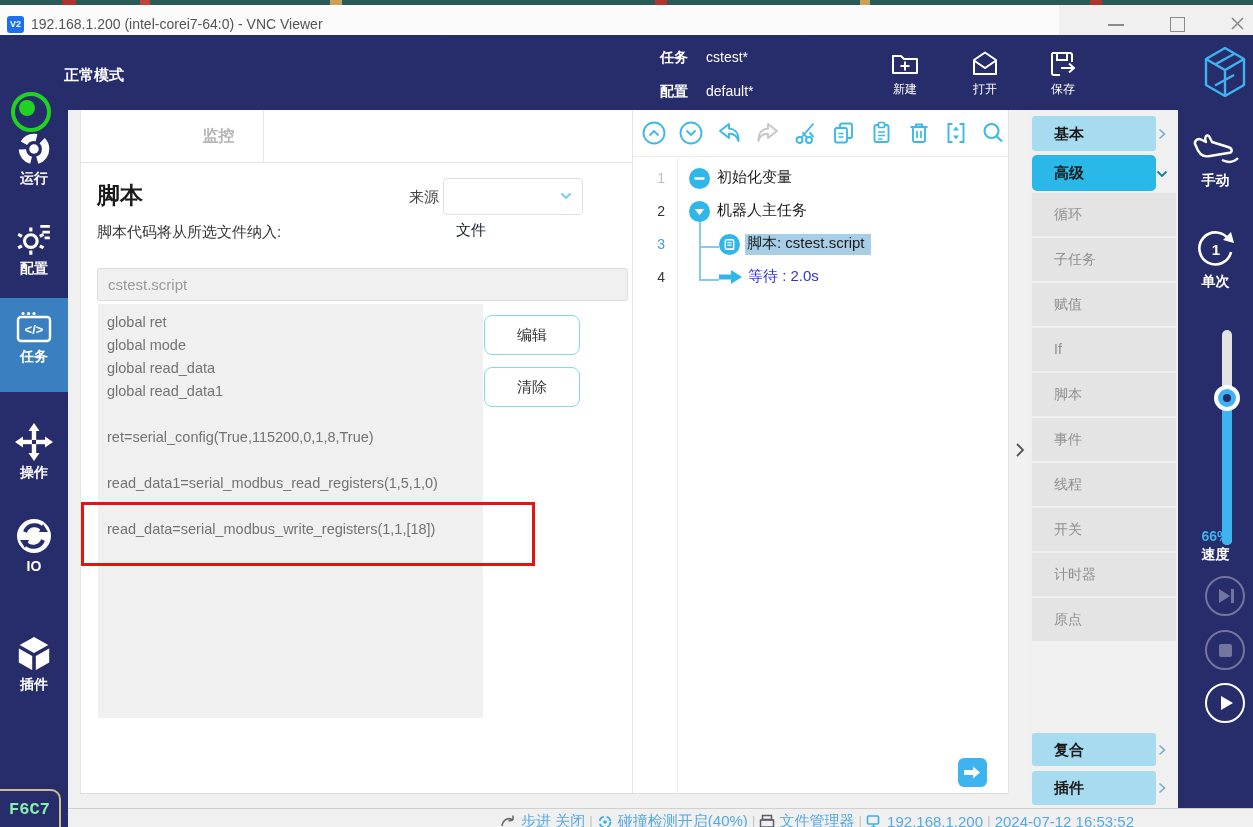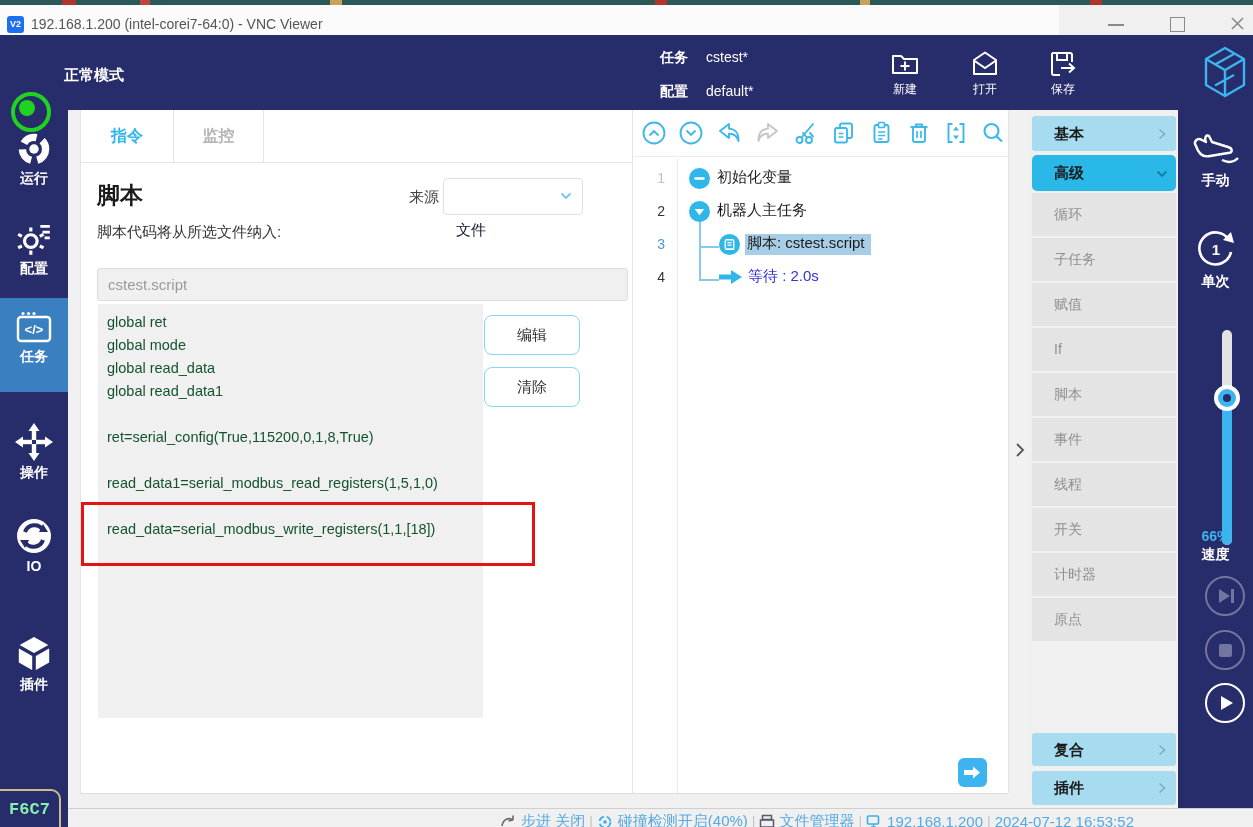--- a/index.html
+++ b/index.html
@@ -21,30 +21,30 @@
   .hdr-action-lbl{color:#fff;font-size:12px;text-align:center;width:60px;}
   
   .lsb{left:0;top:110px;width:68px;height:717px;background:#272c6a;}
   .lsb-item{position:absolute;left:0;width:68px;text-align:center;color:#fff;}
   .lsb-item .lbl{display:block;font-size:14px;font-weight:bold;margin-top:2px;}
   .lsb-active{position:absolute;left:0;width:68px;background:#3a80c0;}
   
   .panel{background:#fff;}
   .tab{position:absolute;top:0;height:52px;line-height:52px;text-align:center;
        font-size:16px;font-weight:bold;border-right:1px solid #e6e6e6;}
-  .code-line{min-height:23px;line-height:23px;font-size:14.5px;color:#14532d;font-weight:500;}
+  .code-line{min-height:23px;line-height:23px;font-size:14.5px;color:#737373;font-weight:500;}
   .btn-cy{position:absolute;width:94px;height:38px;background:#fff;border:1px solid #86d7f5;
           border-radius:8px;font-size:15px;color:#333;text-align:center;line-height:38px;}
   
   .trow{position:absolute;left:0;width:376px;height:32px;}
   .tnum{position:absolute;left:0;width:32px;text-align:right;font-size:14px;top:8px;}
   .tlabel{position:absolute;top:6px;font-size:15px;color:#1a1a1a;white-space:nowrap;}
   .conn{position:absolute;background:#86c9ea;}
   
-  .pal-group{position:absolute;left:1032px;width:144px;background:#a7dbf0;border-radius:3px;
+  .pal-group{position:absolute;left:1032px;width:124px;background:#a7dbf0;border-radius:3px;
              font-size:15px;font-weight:bold;color:#1a1a1a;}
   .pal-item{position:absolute;left:1032px;width:144px;height:43px;background:#e4e4e4;
             font-size:14px;color:#8f8f8f;line-height:43px;padding-left:22px;box-sizing:border-box;}
   .pal-txt{padding-left:22px;}
   
   .rsb{left:1178px;top:110px;width:75px;height:717px;background:#272c6a;}
   .rsb-lbl{position:absolute;width:75px;text-align:center;color:#fff;font-size:14px;font-weight:bold;}
   .circ-btn{position:absolute;left:1205px;width:40px;height:40px;border-radius:50%;box-sizing:border-box;}
   
   .statusbar{left:68px;top:808px;width:1208px;height:19px;background:#f0f0f0;border-top:1px solid #cfcfcf;overflow:hidden;}
@@ -195,21 +195,20 @@
         </svg>
       <span class="lbl">插件</span>
     </div>
 
     <div class="abs" style="left:0;top:679px;width:59px;height:36px;border:2px solid #cdbd8e;border-left:none;border-bottom:none;border-radius:0 10px 0 0;color:#86efac;font-weight:bold;font-size:17px;text-align:center;line-height:38px;font-family:'Liberation Mono','DejaVu Sans Mono',monospace;">F6C7</div>
   </div>
 
   <div class="abs panel" style="left:80px;top:110px;width:552px;height:683px;border-left:1px solid #e4e4e4;">
 
     <div class="abs" style="left:0;top:0;width:552px;height:52px;border-bottom:1px solid #e4e4e4;">
-      <div class="tab" style="left:0;width:92px;color:#2fb7e9;">指令</div>
       <div class="tab" style="left:93px;width:89px;color:#b5b5b5;">监控</div>
     </div>
 
     <div class="abs nowrap" style="left:16px;top:70px;font-size:23px;font-weight:bold;color:#1a1a1a;">脚本</div>
 
     <div class="abs nowrap" style="left:328px;top:78px;font-size:15px;color:#444;">来源</div>
     <div class="abs" style="left:362px;top:68px;width:138px;height:35px;background:#fff;border:1px solid #e0e0e0;border-radius:4px;">
       <span class="abs nowrap" style="left:12px;top:8px;font-size:15px;color:#0f172a;margin-top:34px;">文件</span>
       <svg class="abs" style="left:116px;top:13px;" width="12" height="8" viewBox="0 0 12 8">
           <path d="M1.5 1.5 L6 6 L10.5 1.5" fill="none" stroke="#6fc9ee" stroke-width="1.8"></path>

